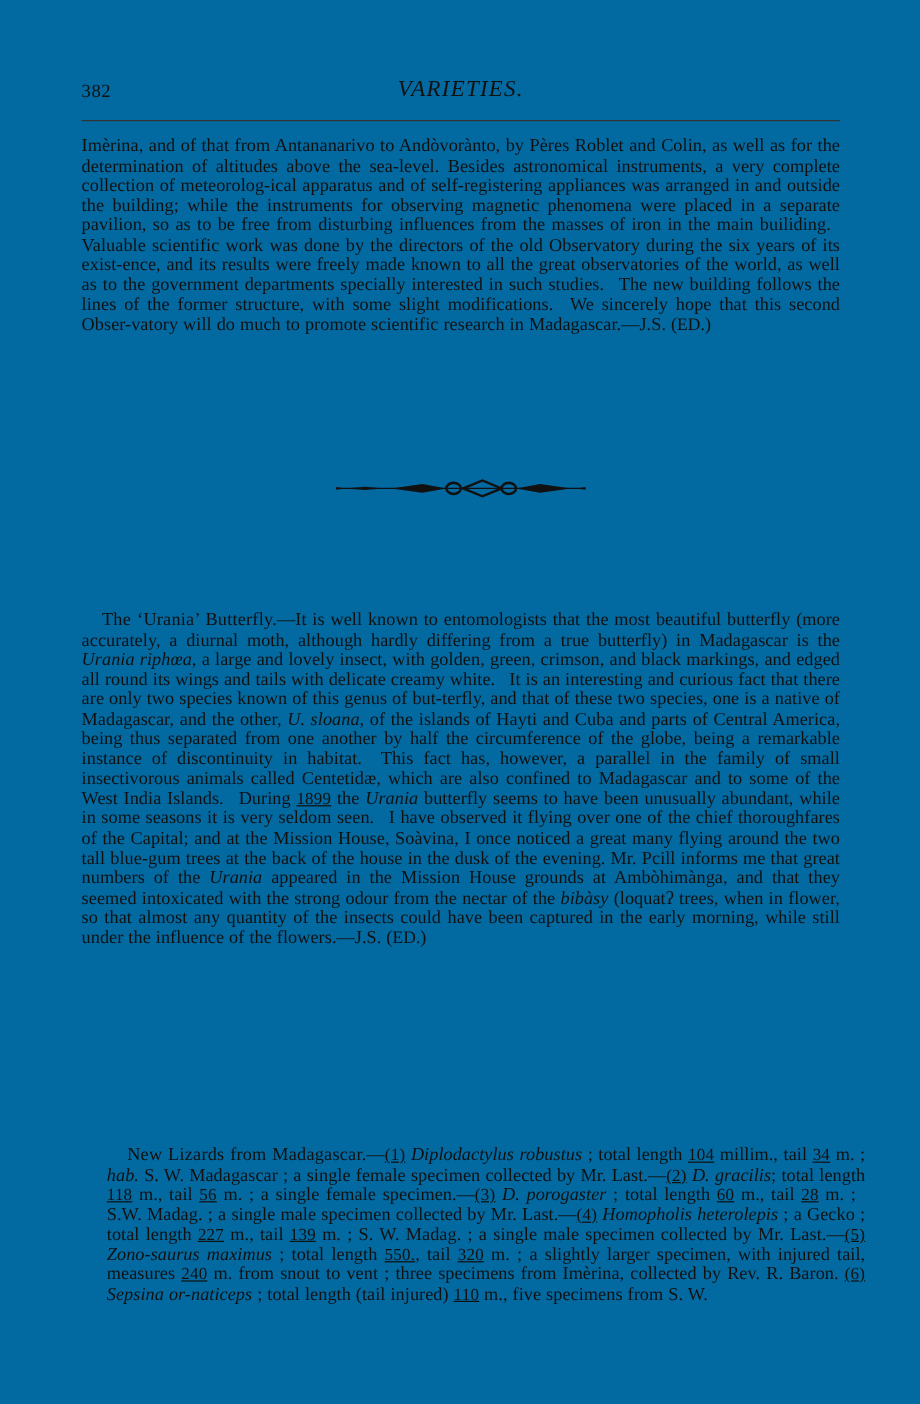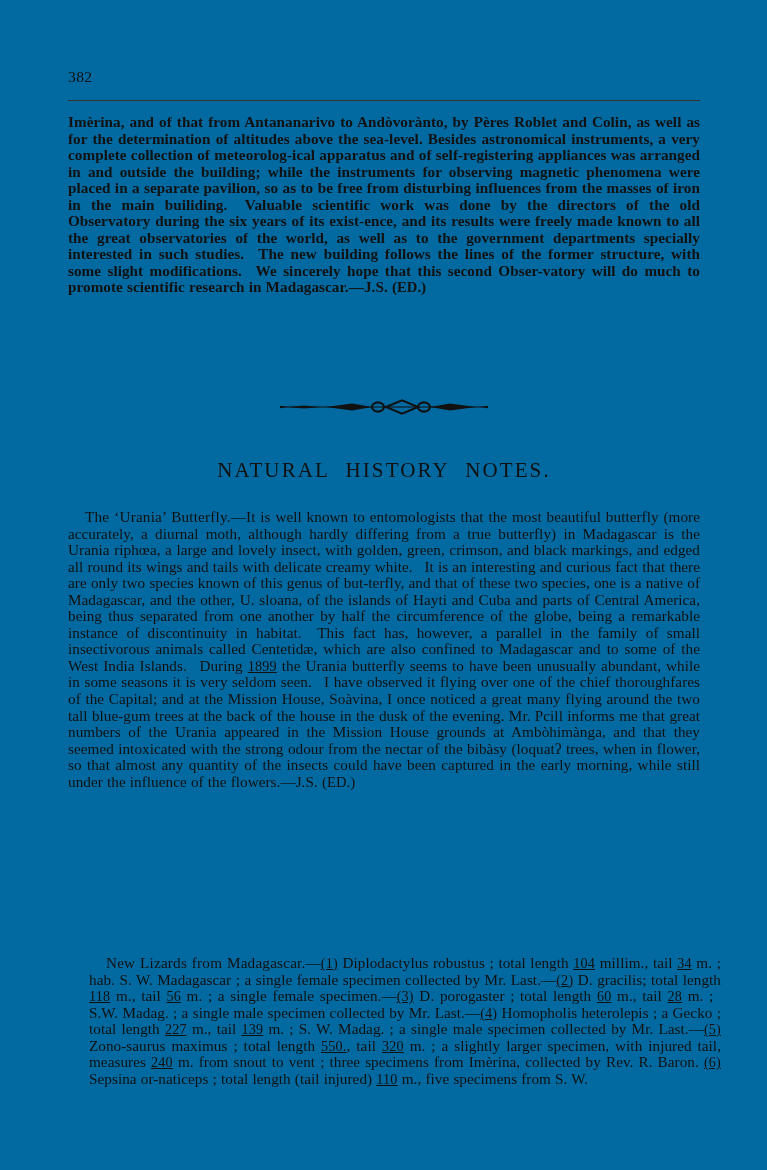--- a/index.html
+++ b/index.html
@@ -80,25 +80,25 @@
     text-justify: inter-word;
     letter-spacing: 0.05px;
     word-spacing: 0.3px;
     hyphens: manual;
   }
 
   p.body.indent {
     text-indent: 17px;
   }
 
-  .blk-1 { top: 114px; font-weight: bold; }
+  .blk-1 { top: 114px; }
   .blk-2 { top: 509px; }
   .blk-3 { top: 955px; margin-left: 21px; }
 
-  i, .ital { }
+  i, .ital { font-style: italic; }
 
   .runin {
     font-weight: normal;
     letter-spacing: 0.2px;
   }
 
   .smallcaps {
     font-variant: small-caps;
     font-size: 0.96em;
   }
@@ -131,20 +131,21 @@
     word-spacing: 9px;
   }
 </style>
 </head>
 <body>
 
 <div class="page">
 
   <div class="running-head">
     <div class="folio">382</div>
+    <div class="head-title">VARIETIES.</div>
   </div>
   <div class="head-rule"></div>
 
   <div class="col blk-1">
     <p class="body"><span>Imèrina, and of that from Antananarivo to Andòvorànto, by Pères Roblet and Colin, as well as for the determination of altitudes above the sea-level. Besides astronomical instruments, a very complete collection of meteorolog-ical apparatus and of self-registering appliances was arranged in and outside the building; while the instruments for observing magnetic phenomena were placed in a separate pavilion, so as to be free from disturbing influences from the masses of iron in the main builiding.  Valuable scientific work was done by the directors of the old Observatory during the six years of its exist-ence, and its results were freely made known to all the great observatories of the world, as well as to the government departments specially interested in such studies.  The new building follows the lines of the former structure, with some slight modifications.  We sincerely hope that this second Obser-vatory will do much to promote scientific research in Madagascar.—J.S. (</span><span class="smallcaps">ED.</span><span>)</span></p>
   </div>
 
   <div class="ornament">
     <svg width="220" height="18" viewBox="0 0 220 18" xmlns="http://www.w3.org/2000/svg" aria-hidden="true">
       <line x1="8" y1="9" x2="212" y2="9" stroke="#111" stroke-width="1.1"></line>
@@ -152,21 +153,20 @@
       <path d="M52 9 L78 5.4 L98 9 L78 12.6 Z" fill="#111"></path>
       <ellipse cx="104" cy="9" rx="6" ry="4.6" fill="none" stroke="#111" stroke-width="2.1"></ellipse>
       <path d="M112 9 L128 2.4 L144 9 L128 15.6 Z" fill="none" stroke="#111" stroke-width="2"></path>
       <ellipse cx="150" cy="9" rx="6" ry="4.6" fill="none" stroke="#111" stroke-width="2.1"></ellipse>
       <path d="M156 9 L176 5.4 L202 9 L176 12.6 Z" fill="#111"></path>
       <path d="M206 9 L214 7.8 L214 10.2 Z" fill="#111"></path>
       <path d="M6 7.8 L14 9 L6 10.2 Z" fill="#111"></path>
     </svg>
   </div>
 
-  <div class="section-heading">NATURAL  HISTORY  NOTES.</div>
 
   <div class="col blk-2">
     <p class="body indent"><span class="runin">The ‘Urania’ Butterfly.</span><span>—</span><span>It is well known to entomologists that the most beautiful butterfly (more accurately, a diurnal moth, although hardly differing from a true butterfly) in Madagascar is the </span><span class="ital">Urania riphœa</span><span>, a large and lovely insect, with golden, green, crimson, and black markings, and edged all round its wings and tails with delicate creamy white.  It is an interesting and curious fact that there are only two species known of this genus of but-terfly, and that of these two species, one is a native of Madagascar, and the other, </span><span class="ital">U. sloana</span><span>, of the islands of Hayti and Cuba and parts of Central America, being thus separated from one another by half the circumference of the globe, being a remarkable instance of discontinuity in habitat.  This fact has, however, a parallel in the family of small insectivorous animals called Centetidæ, which are also confined to Madagascar and to some of the West India Islands.  During </span><span class="oldstyle">1899</span><span> the </span><span class="ital">Urania</span><span> butterfly seems to have been unusually abundant, while in some seasons it is very seldom seen.  I have observed it flying over one of the chief thoroughfares of the Capital; and at the Mission House, Soàvina, I once noticed a great many flying around the two tall blue-gum trees at the back of the house in the dusk of the evening. Mr. Pcill informs me that great numbers of the </span><span class="ital">Urania</span><span> appeared in the Mission House grounds at Ambòhimànga, and that they seemed intoxicated with the strong odour from the nectar of the </span><span class="ital">bibàsy</span><span> (loquatʔ trees, when in flower, so that almost any quantity of the insects could have been captured in the early morning, while still under the influence of the flowers.—J.S. (</span><span class="smallcaps">ED.</span><span>)</span></p>
   </div>
 
   <div class="col blk-3">
     <p class="body indent"><span class="runin">New Lizards from Madagascar.</span><span>—</span><span class="oldstyle">(1)</span><span> </span><span class="ital">Diplodactylus robustus</span><span> ; total length </span><span class="oldstyle">104</span><span> millim., tail </span><span class="oldstyle">34</span><span> m. ; </span><span class="ital">hab.</span><span> S. W. Madagascar ; a single female specimen collected by Mr. Last.—</span><span class="oldstyle">(2)</span><span class="ital"> D. gracilis</span><span>; total length </span><span class="oldstyle">118</span><span> m., tail </span><span class="oldstyle">56</span><span> m. ; a single female specimen.—</span><span class="oldstyle">(3)</span><span class="ital"> D. porogaster</span><span> ; total length </span><span class="oldstyle">60</span><span> m., tail </span><span class="oldstyle">28</span><span> m. ;  S.W. Madag. ; a single male specimen collected by Mr. Last.—</span><span class="oldstyle">(4)</span><span class="ital"> Homopholis heterolepis</span><span> ; a Gecko ; total length </span><span class="oldstyle">227</span><span> m., tail </span><span class="oldstyle">139</span><span> m. ; S. W. Madag. ; a single male specimen collected by Mr. Last.—</span><span class="oldstyle">(5)</span><span class="ital"> Zono-saurus maximus</span><span> ; total length </span><span class="oldstyle">550.</span><span>, tail </span><span class="oldstyle">320</span><span> m. ; a slightly larger specimen, with injured tail, measures </span><span class="oldstyle">240</span><span> m. from snout to vent ; three specimens from Imèrina, collected by Rev. R. Baron. </span><span class="oldstyle">(6)</span><span class="ital"> Sepsina or-naticeps</span><span> ; total length (tail injured) </span><span class="oldstyle">110</span><span> m., five specimens from S. W.</span></p>
   </div>
 
 </div>

